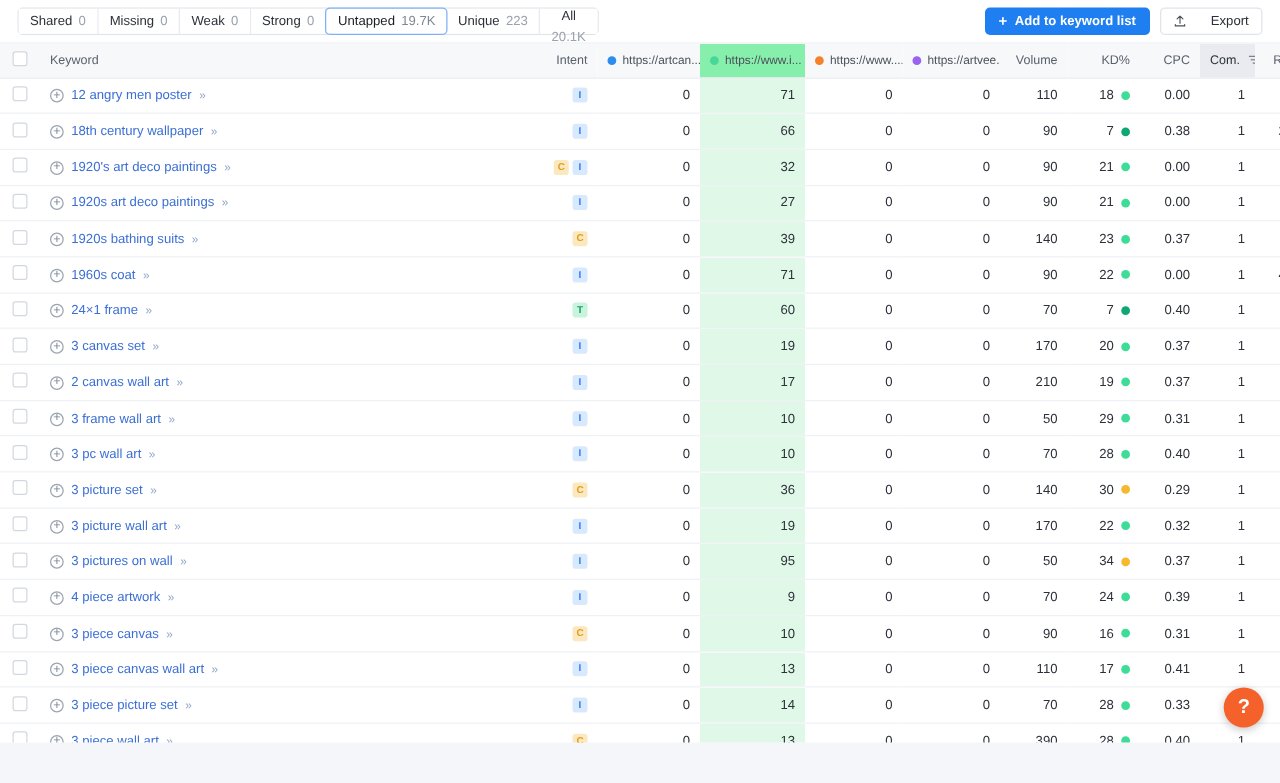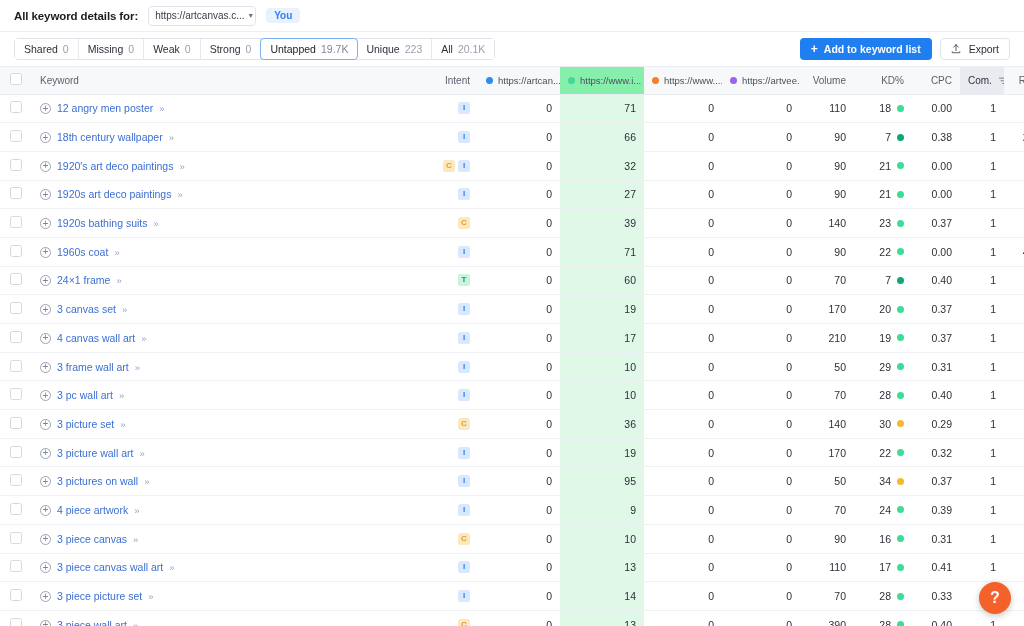--- a/index.html
+++ b/index.html
@@ -44,39 +44,39 @@
     display: flex; align-items: stretch;
     border: 1px solid #dfe3ea; border-radius: 4px; background: #fff;
     height: 22px; overflow: visible;
   }
   .seg {
     display: flex; align-items: center; gap: 5px;
     padding: 0 9px; font-size: 10.5px; color: #2c3038;
     border-right: 1px solid #e6e9ef; cursor: pointer; white-space: nowrap;
     background: #fff;
   }
-  .seg:last-child { border-right: none; }
+  .seg:last-child { border-right: none; flex-direction: column; }
   .seg .cnt { color: #9aa1ad; }
   .seg.active {
     border: 1px solid #7eb0f5; border-radius: 4px;
     color: #1a1d23; margin: -1px; z-index: 2; position: relative;
   }
   .seg.active .cnt { color: #7f8894; }
 
   .actions { margin-left: auto; display: flex; align-items: center; gap: 8px; }
   .btn-primary {
     display: flex; align-items: center; gap: 6px;
     background: #1f7ef0; color: #fff; border: none;
     height: 22px; padding: 0 11px; border-radius: 4px;
     font-size: 10.5px; font-weight: bold; cursor: pointer;
     font-family: "Liberation Sans", sans-serif;
   }
   .btn-primary .plus { font-size: 12px; font-weight: bold; line-height: 1; }
   .btn-ghost {
-    display: flex; align-items: center; gap: 8px;
+    display: flex; align-items: center; gap: 20px;
     background: #fff; color: #2c3038; border: 1px solid #dfe3ea;
     height: 22px; padding: 0 10px; border-radius: 4px;
     font-size: 10.5px; cursor: pointer;
     font-family: "Liberation Sans", sans-serif;
   }
 
   
   .table-wrap { background: #fff; height: 559px; overflow: hidden; position: relative; }
   table { width: 1024px; border-collapse: collapse; table-layout: fixed; }
   thead th {
@@ -144,28 +144,20 @@
     display: flex; align-items: center; justify-content: center;
     font-size: 16px; font-weight: bold; cursor: pointer;
     box-shadow: 0 2px 7px rgba(0,0,0,.22); z-index: 40;
   }
 </style>
 </head>
 <body>
 
 <div class="app">
 
-  <div class="topbar">
-    <span class="topbar-title">All keyword details for:</span>
-    <div class="domain-select">
-      <span>https://artcanvas.c...</span>
-      <span class="chev">▾</span>
-    </div>
-    <span class="you-badge">You</span>
-  </div>
 
   <div class="filterbar">
     <div class="seg-group" id="seg-group">
         <div class="seg">
           <span>Shared</span>
           <span class="cnt">0</span>
         </div>
         <div class="seg">
           <span>Missing</span>
           <span class="cnt">0</span>
@@ -499,21 +491,21 @@
             </td>
             <td class="right">0.37</td>
             <td class="right">1</td>
             <td class="right">440M</td>
           </tr>
           <tr>
             <td class="center"><span class="chk"></span></td>
             <td>
               <div class="kw-cell">
                 <span class="add-ico"></span>
-                <span class="kw-text">4 canvas wall art</span>
+                <span class="kw-text">2 canvas wall art</span>
                 <span class="kw-arrow">»</span>
               </div>
             </td>
             <td class="right">
               <div class="intent-wrap">
                 <span class="badge I">I</span>
               </div>
             </td>
             <td class="right">0</td>
             <td class="right greencol">17</td>

